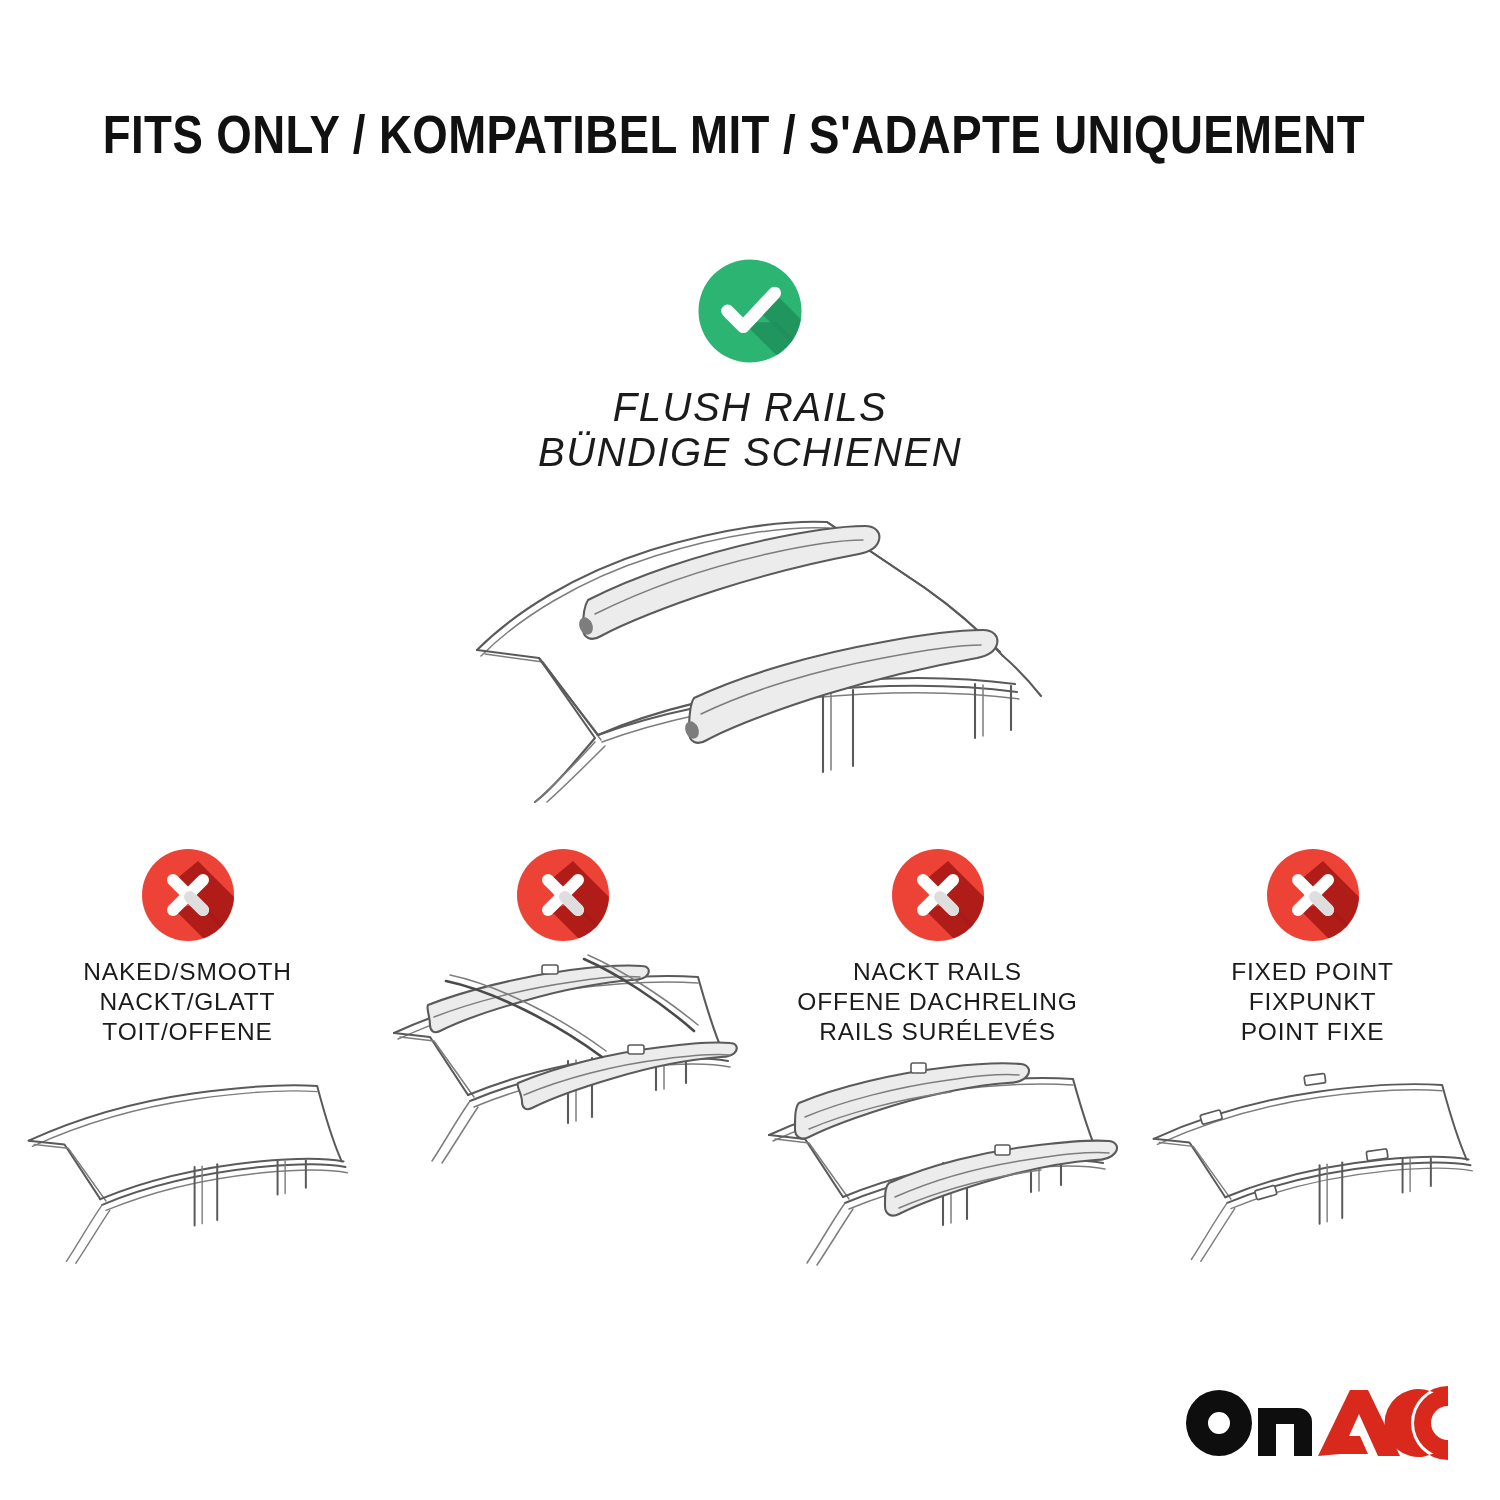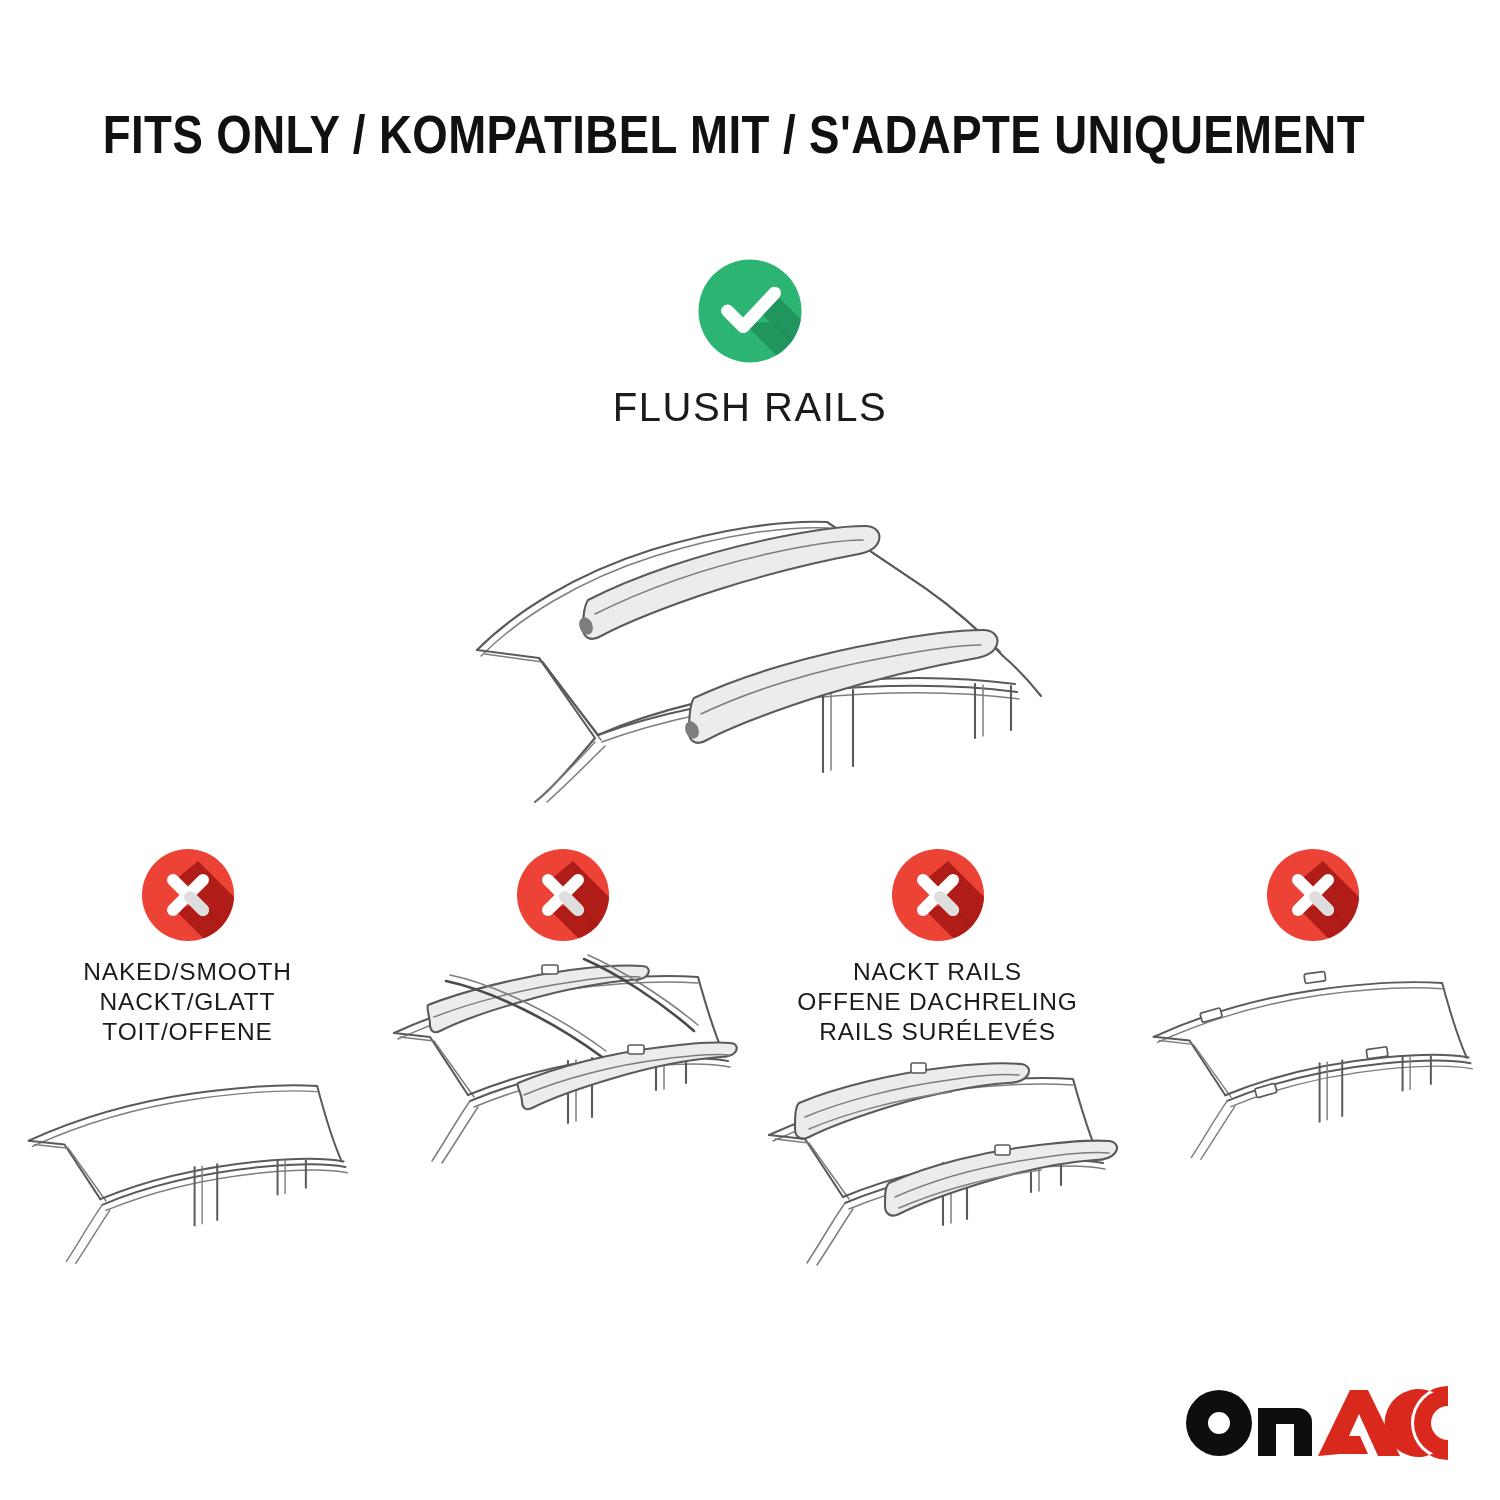--- a/index.html
+++ b/index.html
@@ -35,20 +35,21 @@
     white-space: nowrap;
   }
 
   
   .hero {
     position: absolute;
     top: 255px;
     left: 0;
     width: 1500px;
     text-align: center;
+    font-style: italic;
   }
   .check-icon {
     width: 112px;
     height: 112px;
     margin: 0 auto;
     display: block;
   }
   .hero-caption {
     margin-top: 18px;
     font-size: 40px;
@@ -139,20 +140,21 @@
     <circle cx="50" cy="50" r="46" fill="#2CB473"></circle>
     <g clip-path="url(#cc)">
       <path d="M44 60 L74 90 L104 90 L74 60 Z" fill="#1E8F5B" opacity="0.85"></path>
       <path d="M72 34 L104 66 L104 96 L58 50 Z" fill="#1E8F5B" opacity="0.85"></path>
     </g>
     <path d="M30 50 L44 64 L72 34" fill="none" stroke="#ffffff" stroke-width="11.5" stroke-linecap="round" stroke-linejoin="round"></path>
   </svg>
 
   <div class="hero-caption">
     <div>FLUSH RAILS</div>
+    <div>BÜNDIGE SCHIENEN</div>
   </div>
 </div>
 
 <svg class="hero-art" viewBox="0 0 600 300">
 
   <path class="ln" d="M22 148 C60 110 120 72 196 48 C268 26 330 18 372 20 L470 86 C496 104 520 124 545 150"></path>
   <path class="ln2" d="M26 154 C64 116 124 78 200 54 C270 32 332 24 374 26"></path>
 
   <path class="ln" d="M22 148 L84 156 L140 236 C118 262 96 288 80 300"></path>
   <path class="ln2" d="M30 152 L88 160 L146 238"></path>
@@ -362,20 +364,25 @@
       <g clip-path="url(#xc4)">
         <path d="M36 36 L104 104 L104 60 L60 16 Z" fill="#A91A15" opacity="0.9"></path>
         <path d="M36 64 L70 98 L104 98 L64 58 Z" fill="#A91A15" opacity="0.9"></path>
       </g>
       <g stroke-linecap="round">
         <path d="M35 35 L65 65" stroke="#ffffff" stroke-width="12"></path>
         <path d="M65 35 L35 65" stroke="#ffffff" stroke-width="12"></path>
         <path d="M52 52 L65 65" stroke="#DEDEDE" stroke-width="12"></path>
       </g>
     </svg>
+    <div class="option-caption">
+      <div>FIXED POINT</div>
+      <div>FIXPUNKT</div>
+      <div>POINT FIXE</div>
+    </div>
     <svg class="option-art narrow" viewBox="0 0 350 215">
       <path class="ln" d="M6 76 C50 56 110 36 180 26 C238 18 284 17 312 19 C322 56 330 80 338 98"></path>
       <path class="ln2" d="M10 82 C54 62 112 42 182 32 C238 24 284 23 312 25"></path>
       <path class="ln" d="M6 76 L44 80 L82 138"></path>
       <path class="ln2" d="M12 80 L48 84 L88 140"></path>
       <path class="ln" d="M82 138 C130 118 190 104 250 98 C292 94 320 94 340 98"></path>
       <path class="ln" d="M84 144 C132 124 192 110 252 104 C294 100 322 100 342 104"></path>
       <path class="ln2" d="M88 150 C136 130 194 116 254 110 C296 106 324 106 344 110"></path>
       <path class="ln" d="M182 104 L182 166"></path>
       <path class="ln2" d="M190 103 L190 164"></path>

